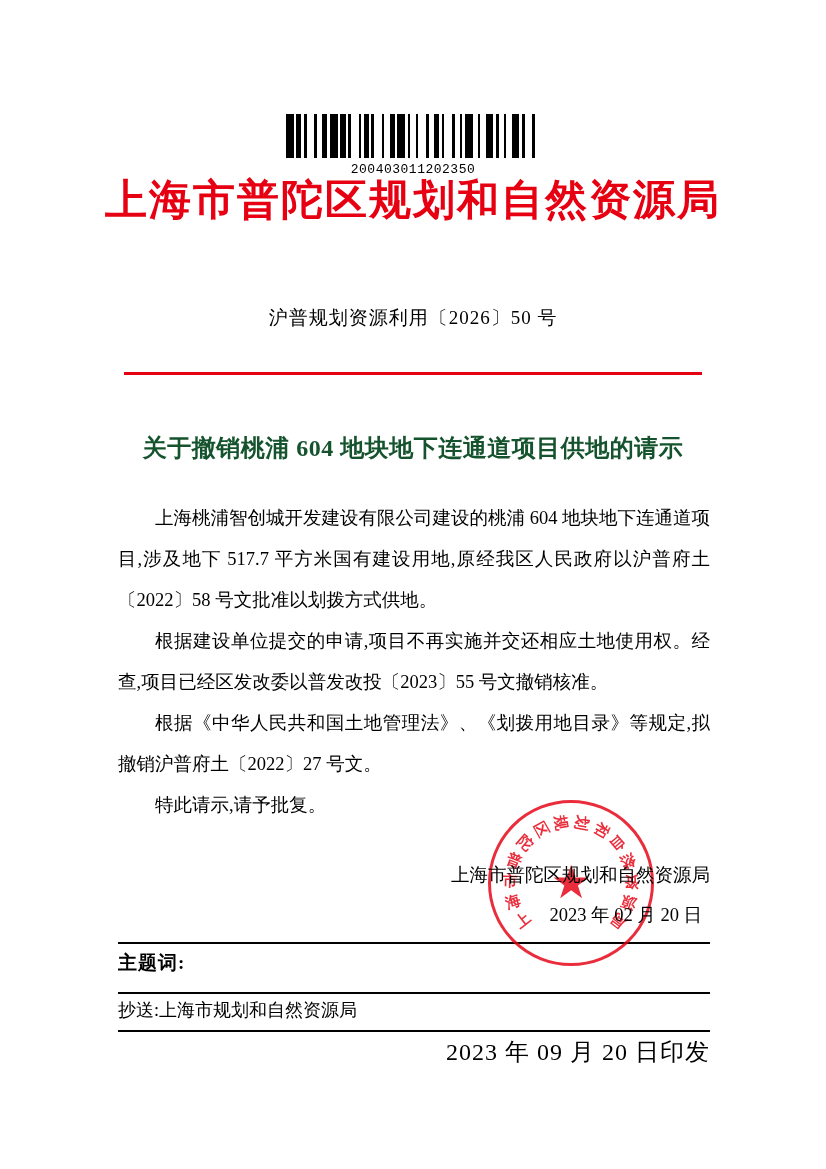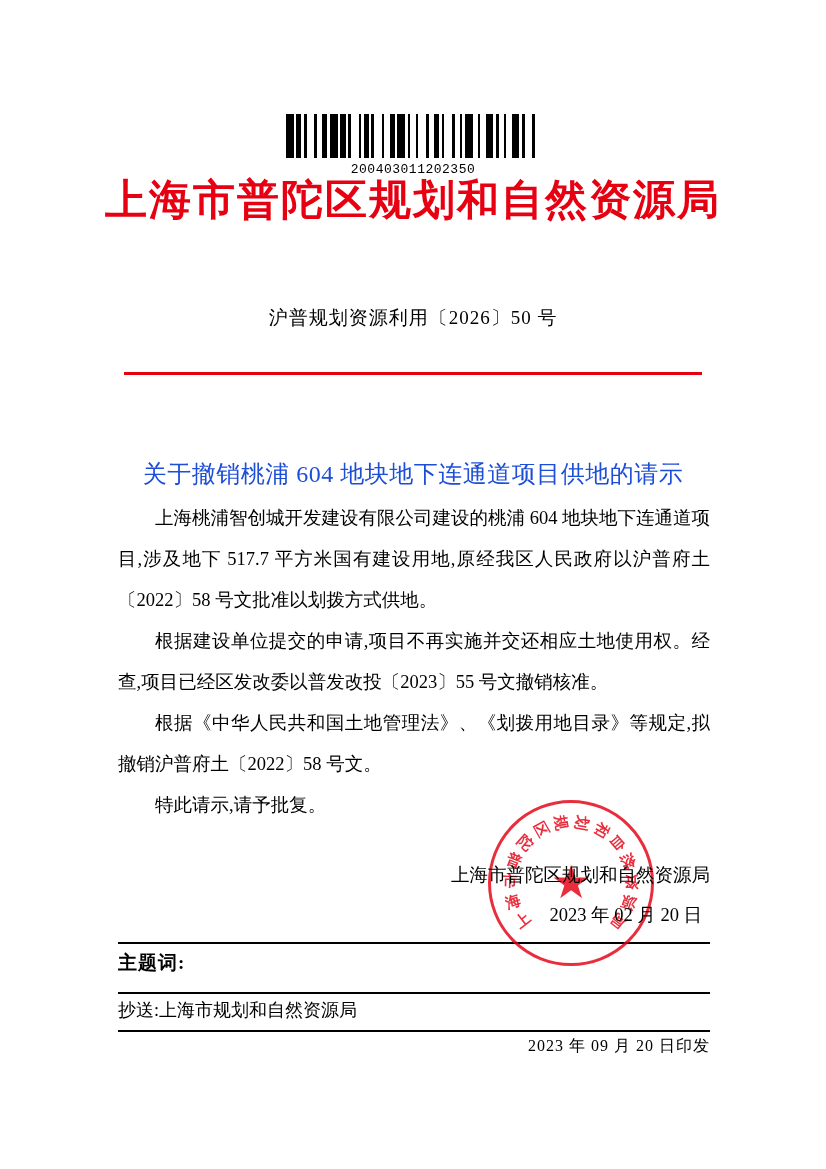--- a/index.html
+++ b/index.html
@@ -90,24 +90,23 @@
   }
 
   
   .doc-title {
     position: absolute;
     top: 432px;
     left: 0;
     width: 826px;
     text-align: center;
     font-size: 24px;
-    font-weight: normal;
+    font-weight: bold;
     letter-spacing: 0.5px;
-    color: #1d4ed8;
-    margin-top: 26px;
+    color: #14532d;
   }
 
   
   .body-block {
     position: absolute;
     top: 498px;
     left: 118px;
     width: 592px;
     font-size: 18.5px;
     line-height: 41px;
@@ -202,21 +201,21 @@
     font-size: 18px;
     color: #000;
     text-align: right;
   }
   .issue-date {
     position: absolute;
     top: 1036px;
     left: 118px;
     width: 592px;
     text-align: right;
-    font-size: 16px;
+    font-size: 24px;
     letter-spacing: 1px;
     color: #000;
   }
 </style>
 </head>
 <body>
 
 <div class="page">
 
   <div class="barcode-wrap">
@@ -228,21 +227,21 @@
 
   <div class="docnum">沪普规划资源利用〔2026〕50 号</div>
 
   <div class="red-rule"></div>
 
   <div class="doc-title">关于撤销桃浦 604 地块地下连通道项目供地的请示</div>
 
   <div class="body-block">
     <p class="para">上海桃浦智创城开发建设有限公司建设的桃浦 604 地块地下连通道项目,涉及地下 517.7 平方米国有建设用地,原经我区人民政府以沪普府土〔2022〕58 号文批准以划拨方式供地。</p>
     <p class="para">根据建设单位提交的申请,项目不再实施并交还相应土地使用权。经查,项目已经区发改委以普发改投〔2023〕55 号文撤销核准。</p>
-    <p class="para">根据《中华人民共和国土地管理法》、《划拨用地目录》等规定,拟撤销沪普府土〔2022〕58 号文。</p>
+    <p class="para">根据《中华人民共和国土地管理法》、《划拨用地目录》等规定,拟撤销沪普府土〔2022〕27 号文。</p>
     <p class="para">特此请示,请予批复。</p>
   </div>
 
   <div class="seal">
     <div class="seal-text" id="seal-arc">
         <span style="transform: rotate(-128deg) translate(0px, -61px) rotate(90deg) translate(-50%, -50%);">上</span>
         <span style="transform: rotate(-108.308deg) translate(0px, -61px) rotate(90deg) translate(-50%, -50%);">海</span>
         <span style="transform: rotate(-88.6154deg) translate(0px, -61px) rotate(90deg) translate(-50%, -50%);">市</span>
         <span style="transform: rotate(-68.9231deg) translate(0px, -61px) rotate(90deg) translate(-50%, -50%);">普</span>
         <span style="transform: rotate(-49.2308deg) translate(0px, -61px) rotate(90deg) translate(-50%, -50%);">陀</span>

